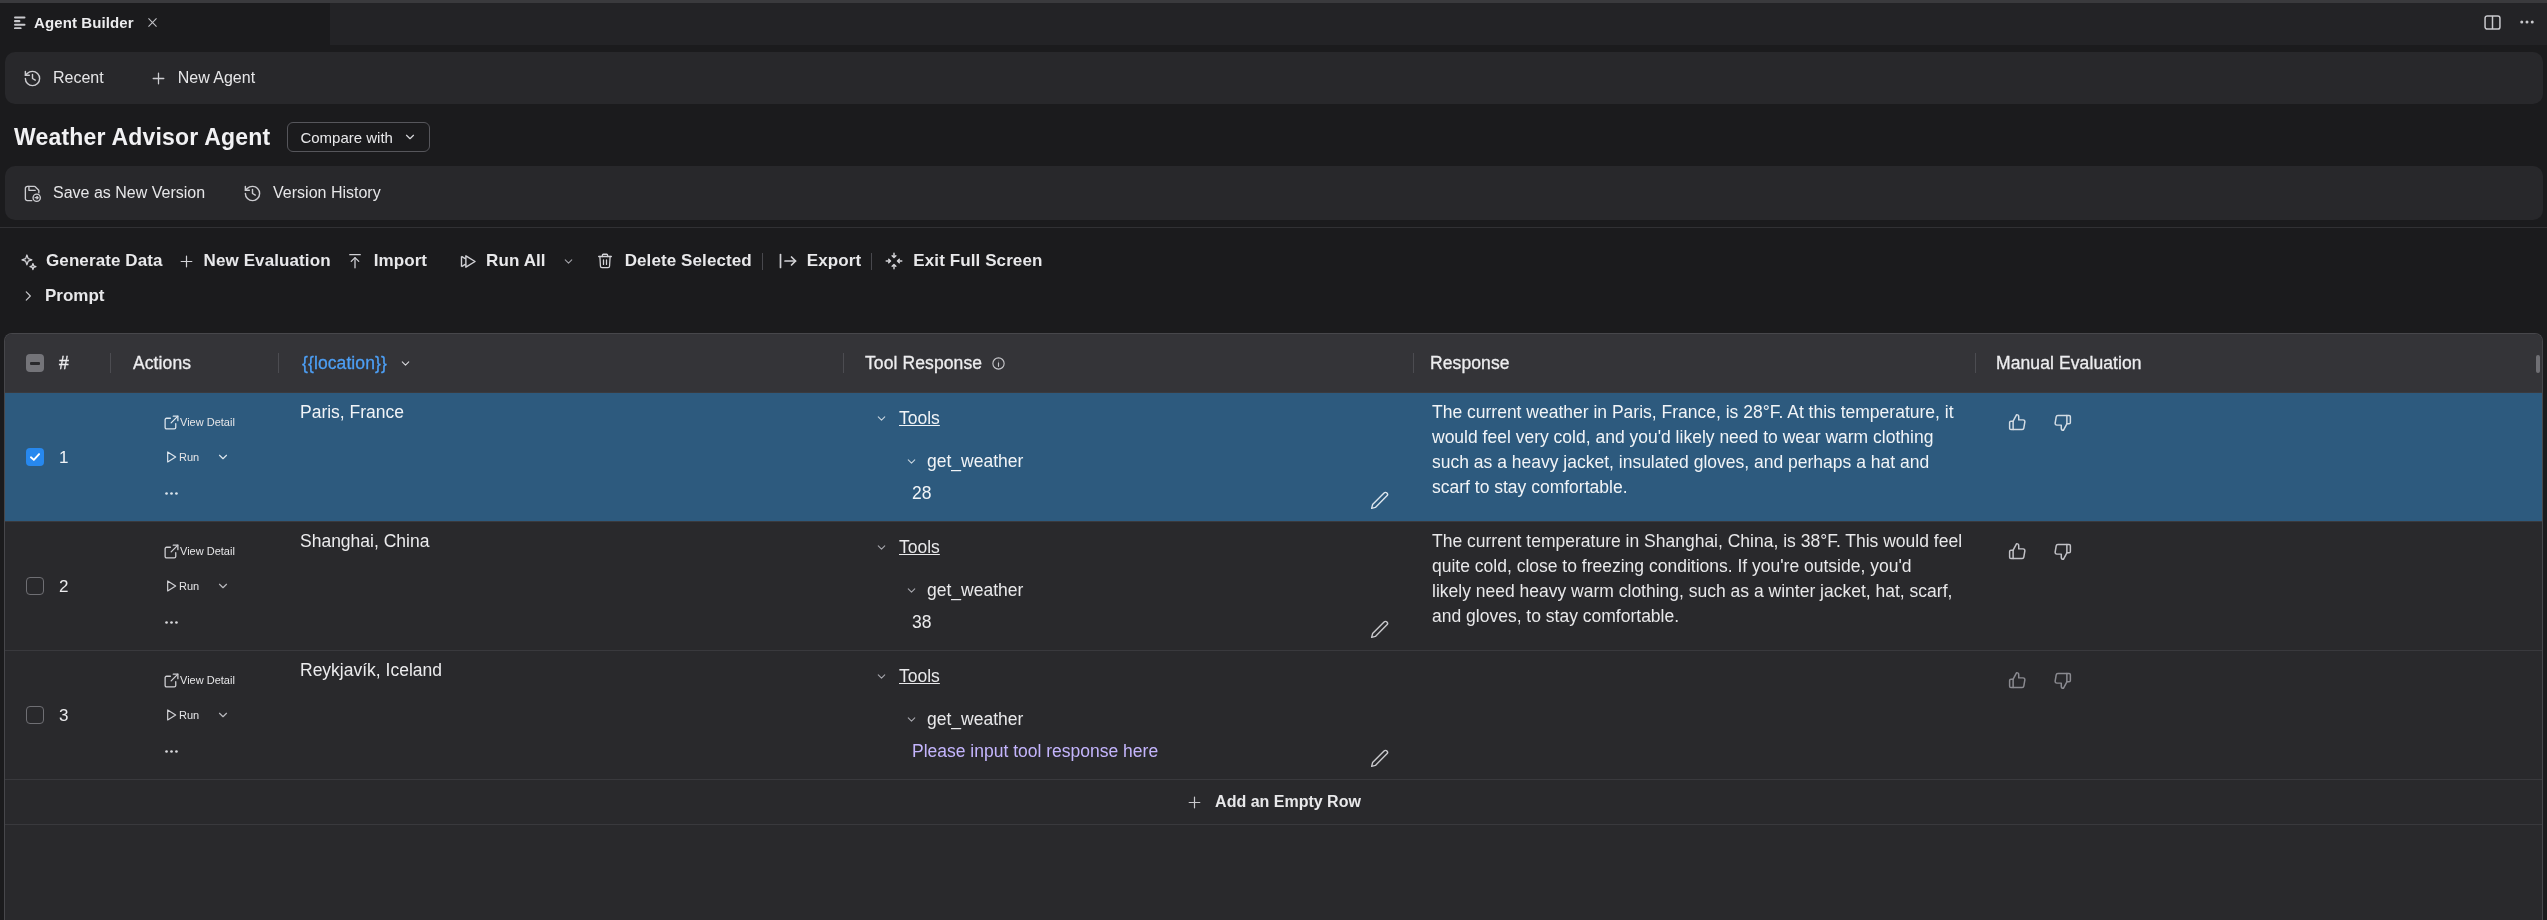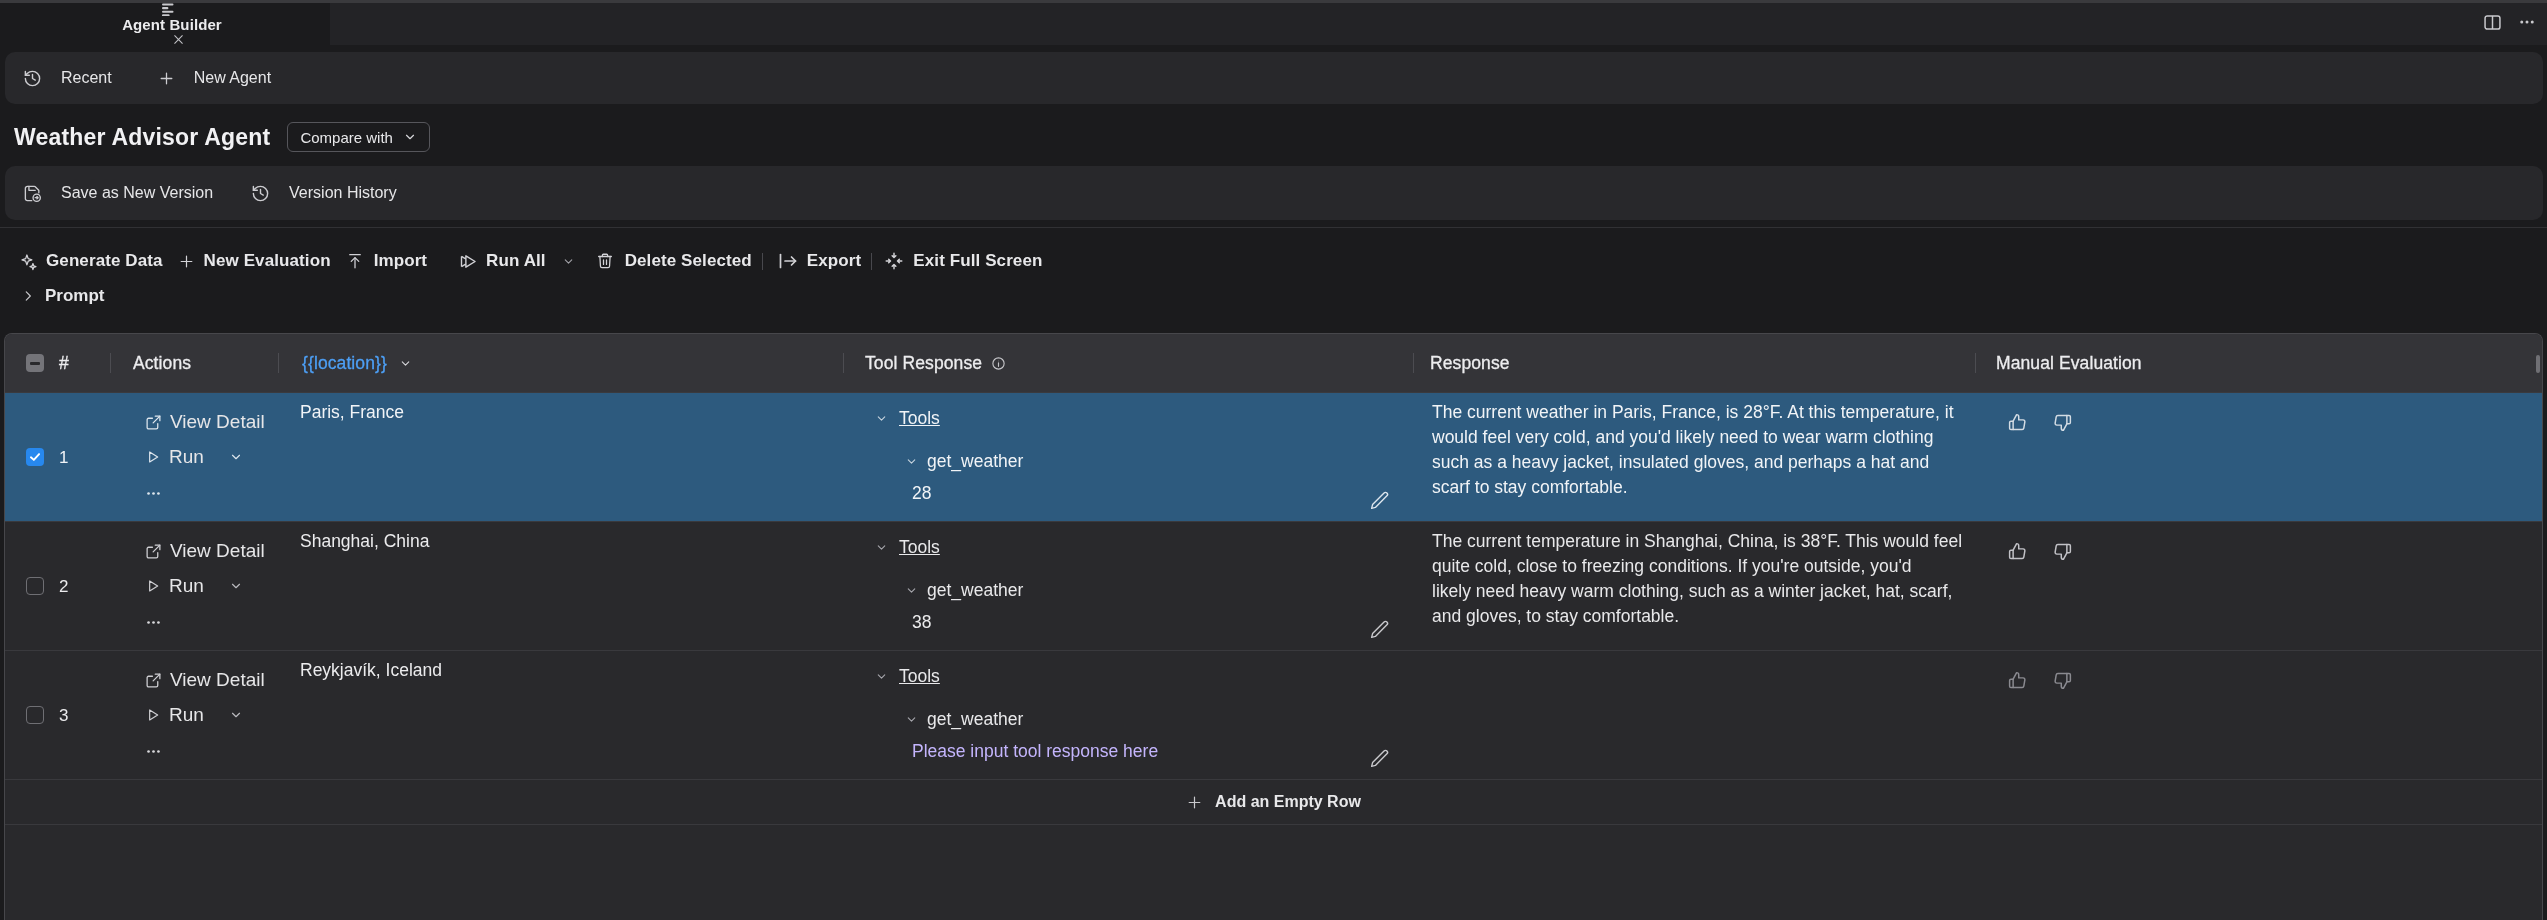--- a/index.html
+++ b/index.html
@@ -11,35 +11,35 @@
     color: #E9E9EB;
     overflow: hidden;
   }
   svg { display: block; }
 
   
   .top-strip { position: absolute; top: 0; left: 0; width: 100%; height: 3px; background: #3A3A3D; }
   .tabbar { position: absolute; top: 3px; left: 0; width: 100%; height: 42px; background: #232326; }
   .tab {
     position: absolute; left: 0; top: 0; width: 330px; height: 42px;
-    background: #1B1B1D; display: flex; align-items: center; padding-left: 14px; padding-bottom: 4px; flex-direction: column;
+    background: #1B1B1D; display: flex; align-items: center; padding-left: 14px; padding-bottom: 4px;
   }
   .tab-icon { color: #C9C9CD; margin-right: 7px; }
   .tab-label { font-size: 15px; font-weight: 700; color: #ECECEE; letter-spacing: .1px; }
   .tab-close { margin-left: 12px; color: #C2C2C6; }
   .tabbar-right { position: absolute; right: 11px; top: 0; height: 42px; display: flex; align-items: center; gap: 15px; color: #C9C9CD; padding-bottom: 4px; }
 
   
   .strip {
     position: absolute; left: 5px; width: 2538px; background: #28282B;
     border-radius: 10px; display: flex; align-items: center; padding-left: 18px;
   }
   .strip-recent { top: 52px; height: 52px; }
   .strip-save { top: 166px; height: 54px; }
-  .strip-btn { display: flex; align-items: center; gap: 19px; color: #E6E6E8; font-size: 16px; }
+  .strip-btn { display: flex; align-items: center; gap: 11px; color: #E6E6E8; font-size: 16px; }
   .strip-btn .s-icon { color: #CDCDD1; }
   .gap-newagent { margin-left: 46px; }
   .gap-history { margin-left: 38px; }
 
   
   .title-row { position: absolute; left: 14px; top: 120px; height: 34px; display: flex; align-items: center; }
   .page-title { font-size: 23px; font-weight: 700; color: #F2F2F4; letter-spacing: .2px; }
   .compare-btn {
     margin-left: 17px; height: 30px; display: flex; align-items: center;
     border: 1px solid #56565B; border-radius: 6px; padding: 0 12px; gap: 10px;
@@ -91,21 +91,21 @@
   .checkbox.unchecked { border: 1.5px solid #6F6F74; background: transparent; }
   .checkbox.checked { background: #2788EE; }
   .checkbox .ck { display: none; position: absolute; left: 2px; top: 2px; color: #FFFFFF; }
   .checkbox.checked .ck { display: block; }
 
   .hd-cb { left: 21px; top: 20px; }
   .row-cb { left: 21px; top: 55px; }
   .row-num { position: absolute; left: 54px; top: 52px; line-height: 25px; font-size: 17px; color: #ECECEE; }
 
   
-  .act { position: absolute; left: 35px; display: flex; align-items: center; gap: 8px; height: 24px; font-size: 19px; color: #E6E6E8; }
+  .act { position: absolute; left: 53px; display: flex; align-items: center; height: 24px; font-size: 11px; color: #E6E6E8; }
   .act .a-icon { color: #CFCFD3; }
   .act-vd { top: 17px; }
   .act-run { top: 52px; }
   .act-run .chev { margin-left: 17px; color: #B9B9BE; }
   .act-dots { top: 88px; color: #D8D8DC; }
   .row.selected .act .a-icon, .row.selected .act-run .chev, .row.selected .act-dots { color: #DCE5ED; }
 
   
   .loc { position: absolute; left: 22px; top: 7px; font-size: 17.5px; line-height: 25px; color: #ECECEE; }
 

